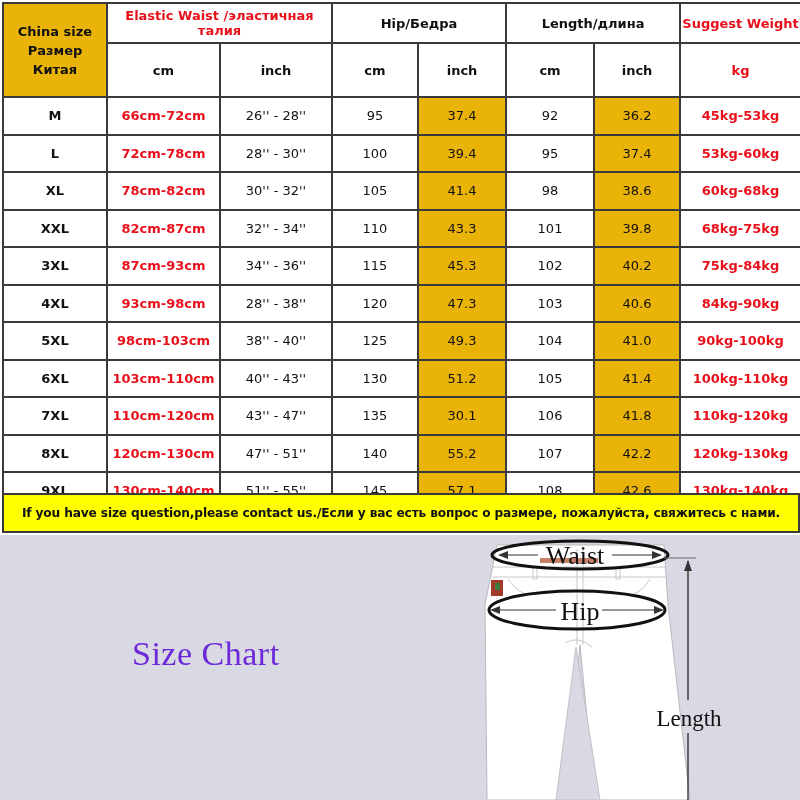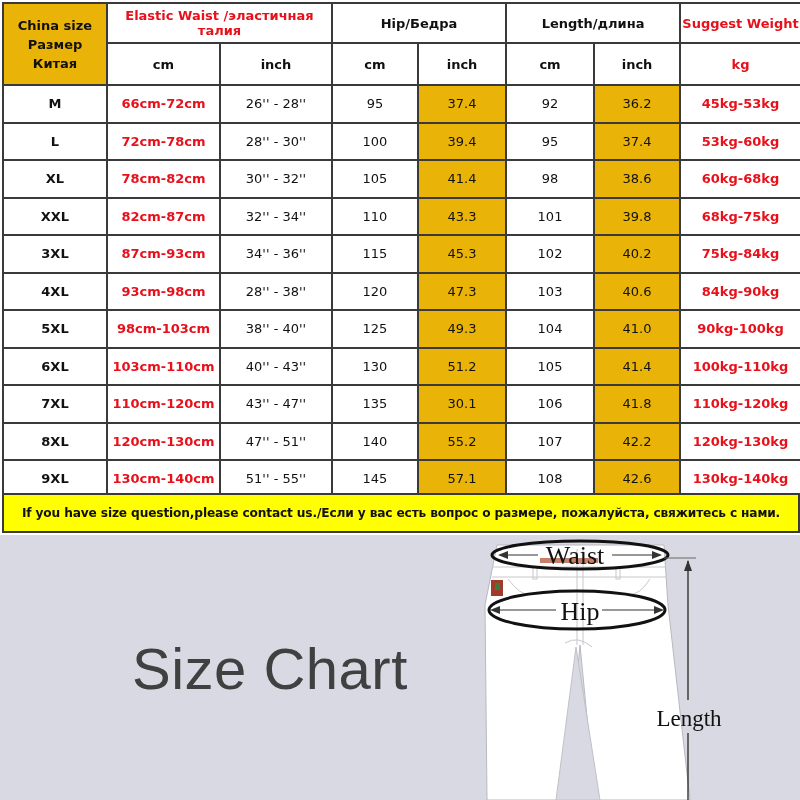--- a/index.html
+++ b/index.html
@@ -17,21 +17,21 @@
   table.size-table td, table.size-table th {
     border: 2px solid #3a3a3a;
     text-align: center;
     vertical-align: middle;
     font-weight: bold;
     font-size: 13px;
     color: #111;
     padding: 0;
   }
   table.size-table tr.h1 th { height: 40px; }
-  table.size-table tr.h2 th { height: 42px; text-align: center; }
+  table.size-table tr.h2 th { height: 54px; text-align: center; }
   table.size-table tr.data td { height: 37.5px; font-weight: normal; }
   table.size-table tr.data td.size-cell { font-weight: bold; }
   th.corner { background: #eab308; font-size: 12.5px; line-height: 19px; }
   .red { color: #e8101a !important; }
   td.red-b { color: #e8101a !important; font-weight: bold !important; }
   td.shade { background: #eab308; }
 
   .banner {
     position: absolute; left: 2px; top: 493px; width: 798px; height: 40px;
     background: #ffff00; border: 2px solid #3a3a3a;
@@ -39,22 +39,22 @@
     font-weight: bold; font-size: 12.2px; color: #111; white-space: nowrap;
     letter-spacing: -0.15px;
   }
 
   .graphic {
     position: absolute; left: 0; top: 535px; width: 800px; height: 265px;
     background: #d9d9e3;
   }
   .graphic-title {
     position: absolute; left: 132px; top: 100px;
-    font-family: Liberation Sans, sans-serif;
-    font-size: 58px; color: #404040; font-weight: normal; letter-spacing: 0.5px;
+    font-family: Liberation Serif, serif;
+    font-size: 34px; color: #6d28d9; font-weight: normal; letter-spacing: 0.5px;
   }
   .pants-svg { position: absolute; left: 0; top: 0; }
   .lbl { font-family: "Liberation Serif", "DejaVu Serif", serif; fill: #111; }
 </style>
 </head>
 <body>
 
 <div class="sheet">
 
   <table class="size-table">

